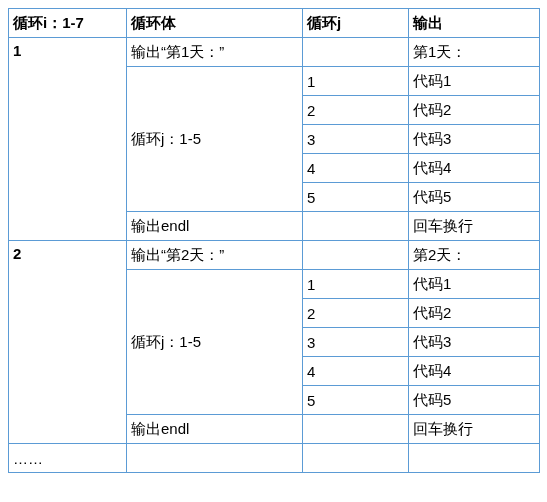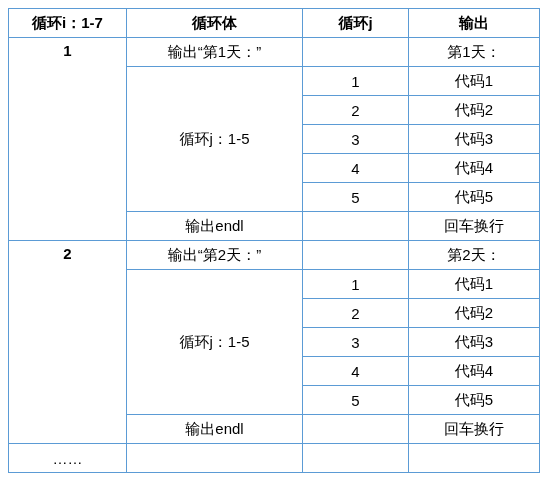--- a/index.html
+++ b/index.html
@@ -14,22 +14,22 @@
       border-collapse: collapse;
       width: 531px;
       table-layout: fixed;
     }
     col.c1 { width: 118px; }
     col.c2 { width: 176px; }
     col.c3 { width: 106px; }
     col.c4 { width: 131px; }
     th, td {
       border: 1px solid #5b9bd5;
-      padding: 4px 19px;
-      text-align: center;
+      padding: 4px 4px;
+      text-align: left;
       vertical-align: middle;
       font-weight: normal;
       height: 20px;
       background: #fff;
     }
     th {
       font-weight: bold;
       background: #fff;
     }
     .valign-top {

